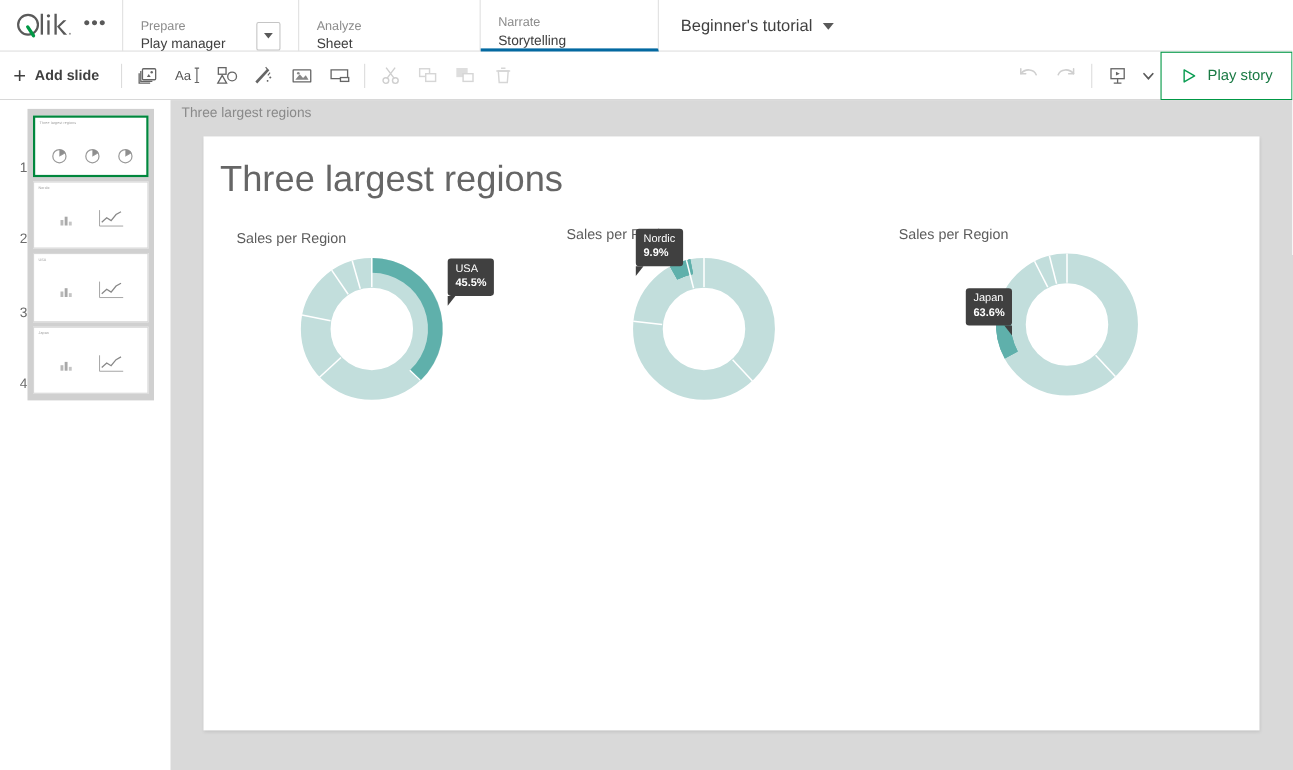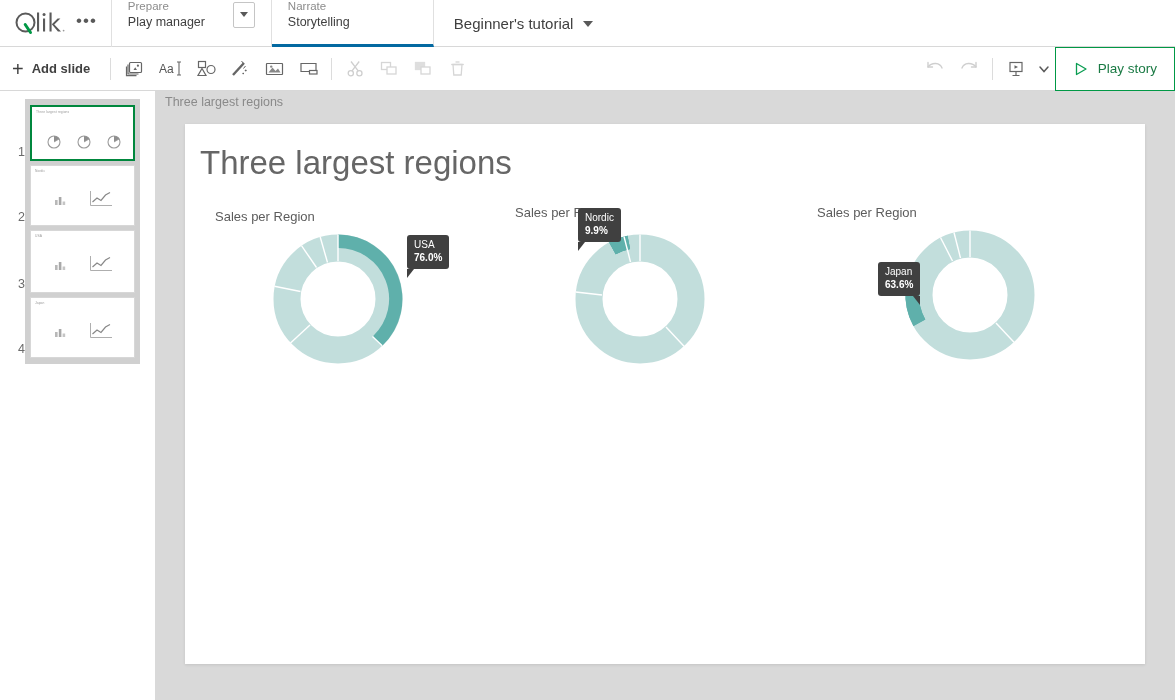--- a/index.html
+++ b/index.html
@@ -22,21 +22,21 @@
     padding: 0 14px 0 14px; border-right: 1px solid #e0e0e0;
     height: 47px;
   }
   .qlik-logo { font-size: 25px; color: #4a4a4a; letter-spacing: -0.5px;
     font-family: "Liberation Sans", sans-serif; display:flex; align-items:baseline;}
   .ellipsis-btn {
     color: #595959; font-size: 17px; letter-spacing: 1px; cursor: pointer;
     line-height: 10px; padding-bottom:6px;
   }
   .nav-section {
-    display: flex; flex-direction: column; justify-content: flex-start;
+    display: flex; flex-direction: column; justify-content: flex-end;
     padding: 0 16px; min-width: 160px; height: 47px;
     border-right: 1px solid #e0e0e0; position: relative; cursor: pointer;
   }
   .nav-section.active { border-bottom: 3px solid #0369a1; }
   .nav-kicker { font-size: 11.5px; color: #8c8c8c; margin-bottom: 3px; }
   .nav-title { font-size: 12.5px; color: #404040; }
   .nav-section-inner { display:flex; align-items:center; justify-content:space-between; width:100%; }
   .chev-box {
     width: 22px; height: 26px; border: 1px solid #c5c5c5; border-radius: 2px;
     display: flex; align-items: center; justify-content: center; background:#fff;
@@ -169,20 +169,24 @@
         <div>
           <div class="nav-kicker">Prepare</div>
           <div class="nav-title">Play manager</div>
         </div>
         <div class="chev-box">
           <span class="caret caret-sm"></span>
         </div>
       </div>
     </div>
 
+    <div class="nav-section" style="min-width:165px;">
+      <div class="nav-kicker">Analyze</div>
+      <div class="nav-title">Sheet</div>
+    </div>
 
     <div class="nav-section active" style="min-width:162px;">
       <div class="nav-kicker">Narrate</div>
       <div class="nav-title">Storytelling</div>
     </div>
 
     <div class="app-title-block">
       <span class="app-title">Beginner's tutorial</span>
       <span class="caret"></span>
     </div>
@@ -425,21 +429,21 @@
                 <line x1="0" y1="-38" x2="0" y2="-64.5" stroke="#ffffff" stroke-width="1.4"></line>
                 <line x1="-10.5" y1="-36.5" x2="-17.8" y2="-62" stroke="#ffffff" stroke-width="1.4"></line>
                 <line x1="-21.5" y1="-31.5" x2="-36.5" y2="-53.4" stroke="#ffffff" stroke-width="1.4"></line>
                 <line x1="-37.5" y1="-7.5" x2="-63.6" y2="-12.7" stroke="#ffffff" stroke-width="1.4"></line>
                 <line x1="-28" y1="26" x2="-47.5" y2="44" stroke="#ffffff" stroke-width="1.4"></line>
                 <line x1="34.5" y1="37.5" x2="44.3" y2="46.8" stroke="#ffffff" stroke-width="1.2"></line>
               </g>
             </svg>
             <div class="tooltip" style="left:194px; top:11px;">
               <div class="tt-name">USA</div>
-              <div class="tt-val">76.0%</div>
+              <div class="tt-val">45.5%</div>
               <span class="tail" style="left:0px; bottom:-9px;"></span>
             </div>
           </div>
         </div>
 
         <div class="chartwrap" style="left:328px; top:81px; width:290px;">
           <div class="chart-title" style="margin-left:2px;">Sales per Region</div>
           <div class="donut-holder" style="width:290px;height:150px;">
             <svg width="290" height="150" viewBox="0 0 290 150">
               <g transform="translate(127,79)">

